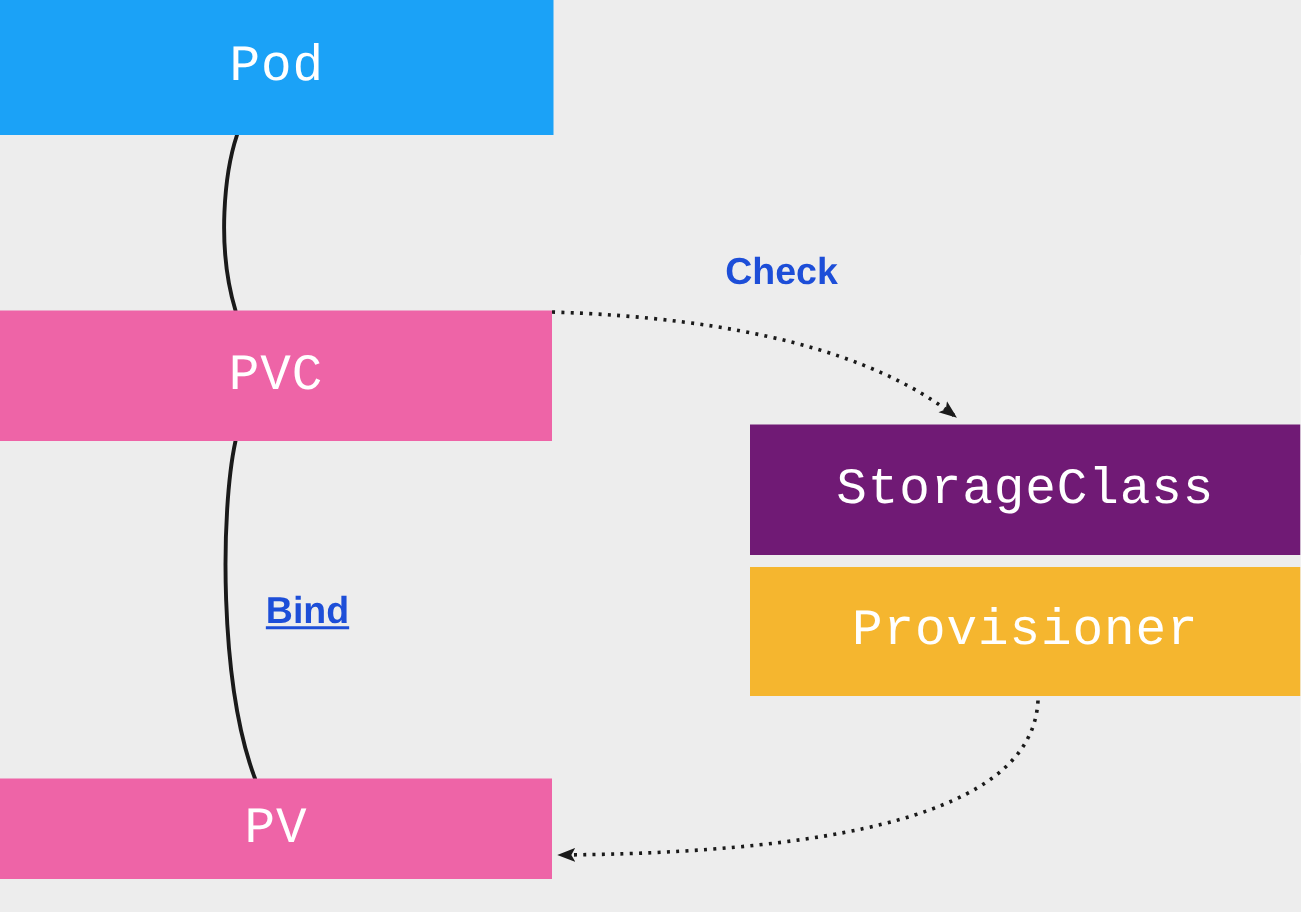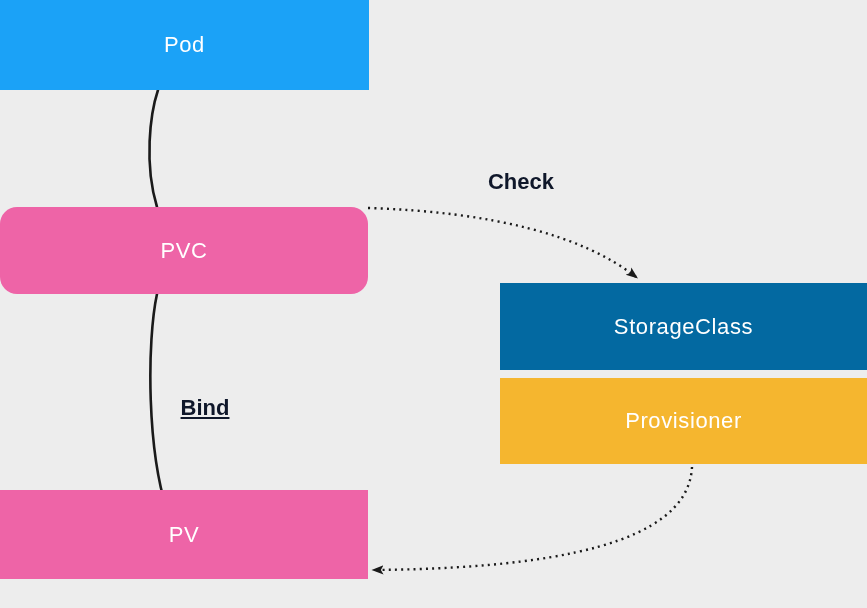--- a/index.html
+++ b/index.html
@@ -17,37 +17,38 @@
     pointer-events: none;
   }
   .node {
     position: absolute;
     display: flex;
     align-items: center;
     justify-content: center;
   }
   .node-label {
     color: #ffffff;
-    font-size: 22px;
+    font-size: 34px;
     font-weight: 400;
     letter-spacing: 0.6px;
     white-space: nowrap;
+    font-family: Liberation Mono, monospace;
   }
   .edge-label {
     position: absolute;
     transform: translate(-50%, -50%);
-    color: #0f172a;
-    font-size: 22px;
+    color: #1d4ed8;
+    font-size: 25px;
     font-weight: 700;
     white-space: nowrap;
   }
   
   .node-pod          { left: 0;     top: 0;     width: 369px; height: 90px; }
-  .node-pvc          { left: 0;     top: 207px; width: 368px; height: 87px; border-radius: 17px; }
-  .node-pv           { left: 0;     top: 490px; width: 368px; height: 89px; }
+  .node-pvc          { left: 0;     top: 207px; width: 368px; height: 87px; }
+  .node-pv           { left: 0;     top: 519px; width: 368px; height: 67px; }
   .node-storageclass { left: 500px; top: 283px; width: 367px; height: 87px; }
   .node-provisioner  { left: 500px; top: 378px; width: 367px; height: 86px; }
   
   .edge-label-check     { left: 521px; top: 182px; }
   .edge-label-bind      { left: 205px; top: 408px; text-decoration: underline; }
   .edge-label-provision { left: 518px; top: 527px; }
 </style>
 </head>
 <body>
 
@@ -70,21 +71,21 @@
   </svg>
 
   <div class="node node-pod" style="background-color: rgb(27, 162, 247);">
     <span class="node-label">Pod</span>
   </div>
 
   <div class="node node-pvc" style="background-color: rgb(238, 100, 167);">
     <span class="node-label">PVC</span>
   </div>
 
-  <div class="node node-storageclass" style="background-color: #0369a1;">
+  <div class="node node-storageclass" style="background-color: #701a75;">
     <span class="node-label">StorageClass</span>
   </div>
 
   <div class="node node-provisioner" style="background-color: rgb(245, 182, 47);">
     <span class="node-label">Provisioner</span>
   </div>
 
   <div class="node node-pv" style="background-color: rgb(238, 100, 167);">
     <span class="node-label">PV</span>
   </div>

